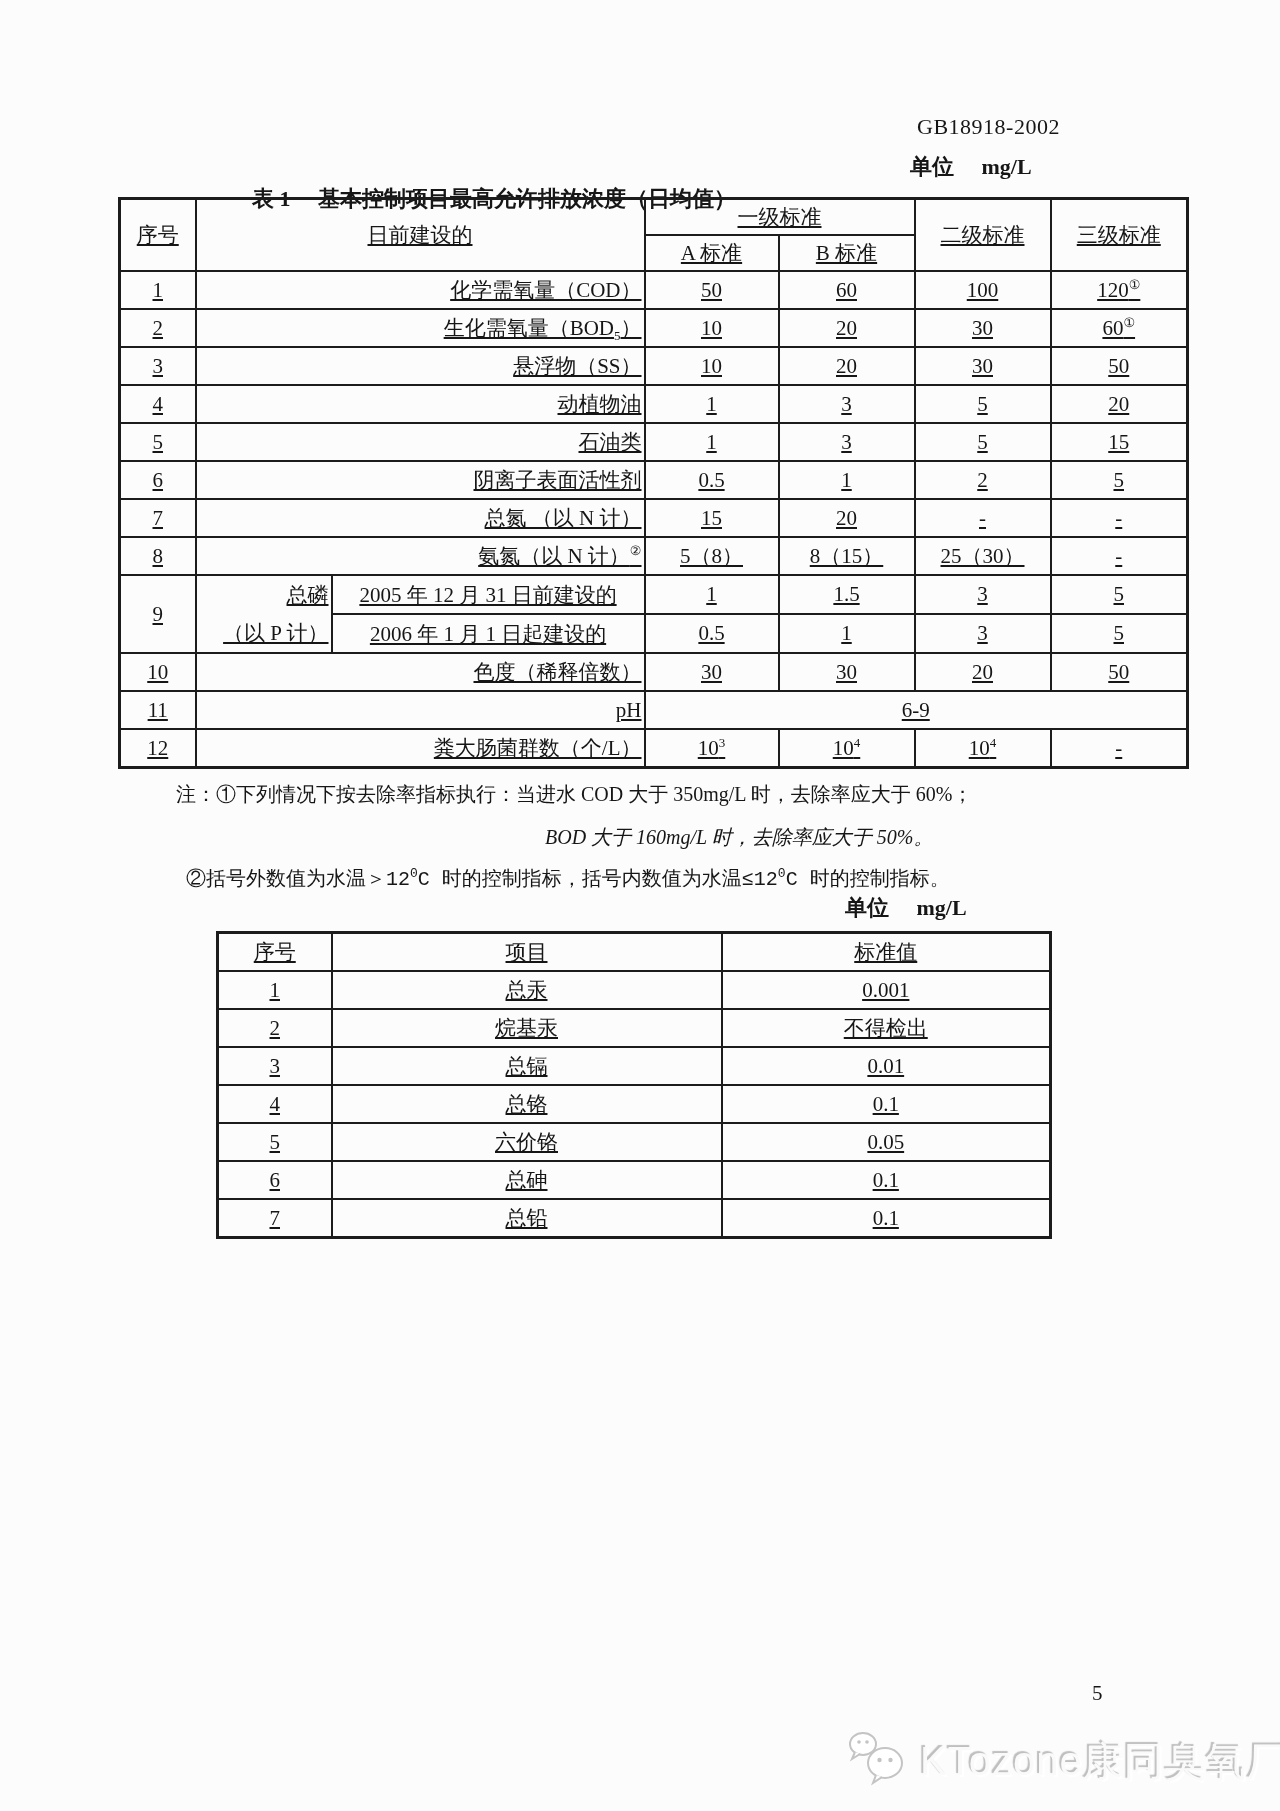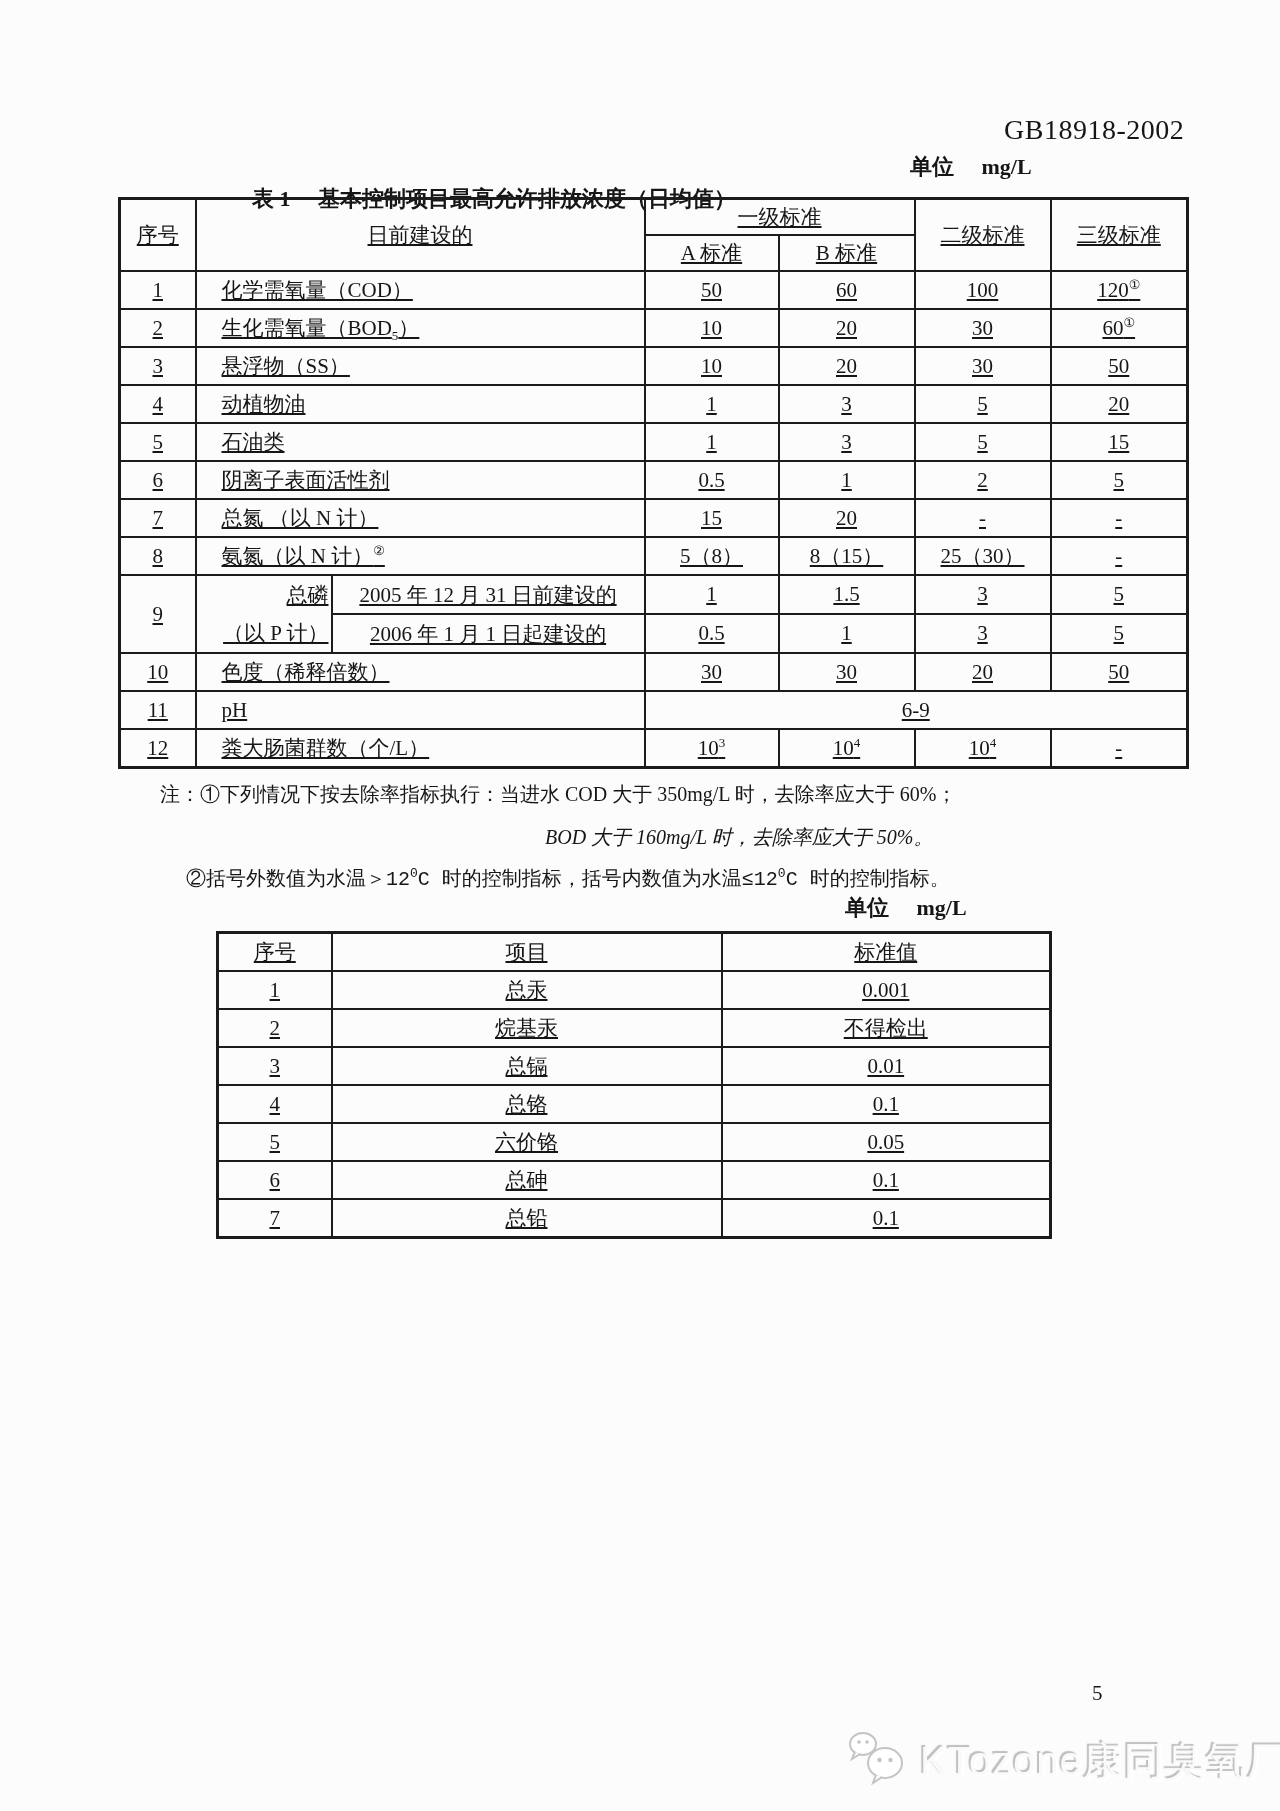--- a/index.html
+++ b/index.html
@@ -2,44 +2,44 @@
 <html><head>
 <meta charset="utf-8">
 <style>
   html,body { margin:0; padding:0; }
   .page {
     position:relative; width:1280px; height:1811px;
     background:#fcfcfc; overflow:hidden;
     font-family:"Liberation Serif","DejaVu Serif",serif;
     color:#161616;
   }
-  .doc-number { position:absolute; left:1004px; top:114px; font-size:28px; letter-spacing:0.5px;text-align:center; }
+  .doc-number { position:absolute; left:917px; top:114px; font-size:22px; letter-spacing:0.5px;text-align:center; }
   .caption { position:absolute; font-size:22px; font-weight:bold; white-space:nowrap; }
   .t1-caption { left:252px; top:152px;margin-top:32px; }
   .t1-unit   { left:910px; top:152px; }
   .t2-caption{ left:306px; top:893px; }
   .t2-unit   { left:845px; top:893px; }
 
   table { position:absolute; border-collapse:collapse; table-layout:fixed;text-decoration:underline; }
   table.t1 { left:118px; top:197px; width:1068px; border:3px solid #1c1c1c; }
   table.t2 { left:216px; top:931px; width:833px;  border:3px solid #1c1c1c; }
   td {
     border:2px solid #1c1c1c; text-align:center; vertical-align:middle;
     font-size:21px; padding:0 2px; overflow:hidden; white-space:nowrap;
   }
   .t1 td { height:36px; }
   .t1 tr.hr td { height:34px; }
   .t2 td { height:36px; }
-  td.item { text-align:left; padding-left:25px;margin-left:8px; }
+  td.item { text-align:right; padding-left:25px;margin-left:8px; }
   td.item-p div { height:38px; line-height:38px; text-align:right; padding-left:16px; }
   sup { font-size:13px; line-height:0; vertical-align:super; }
   sub { font-size:13px; line-height:0; vertical-align:sub; }
 
   .note { position:absolute; font-size:20px; white-space:nowrap; }
-  .note-1 { left:160px; top:781px; }
+  .note-1 { left:176px; top:781px; }
   .note-2 { left:545px; top:824px;font-style:italic; }
   .note-3 { left:186px; top:865px;font-family:Liberation Mono, monospace; }
 
   .page-number { position:absolute; left:1092px; top:1681px; font-size:21px; }
 
   .watermark {
     position:absolute; left:846px; top:1730px;
     display:flex; align-items:center; gap:10px;
   }
   .wm-text {

